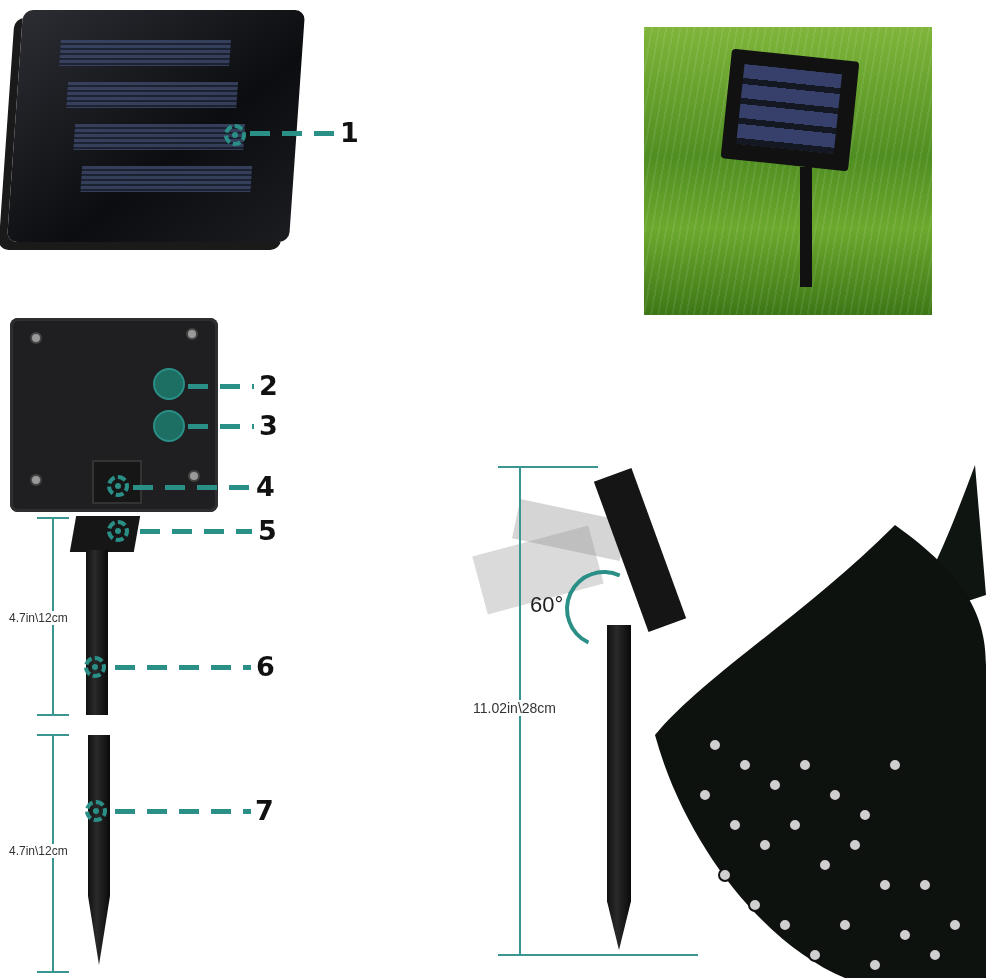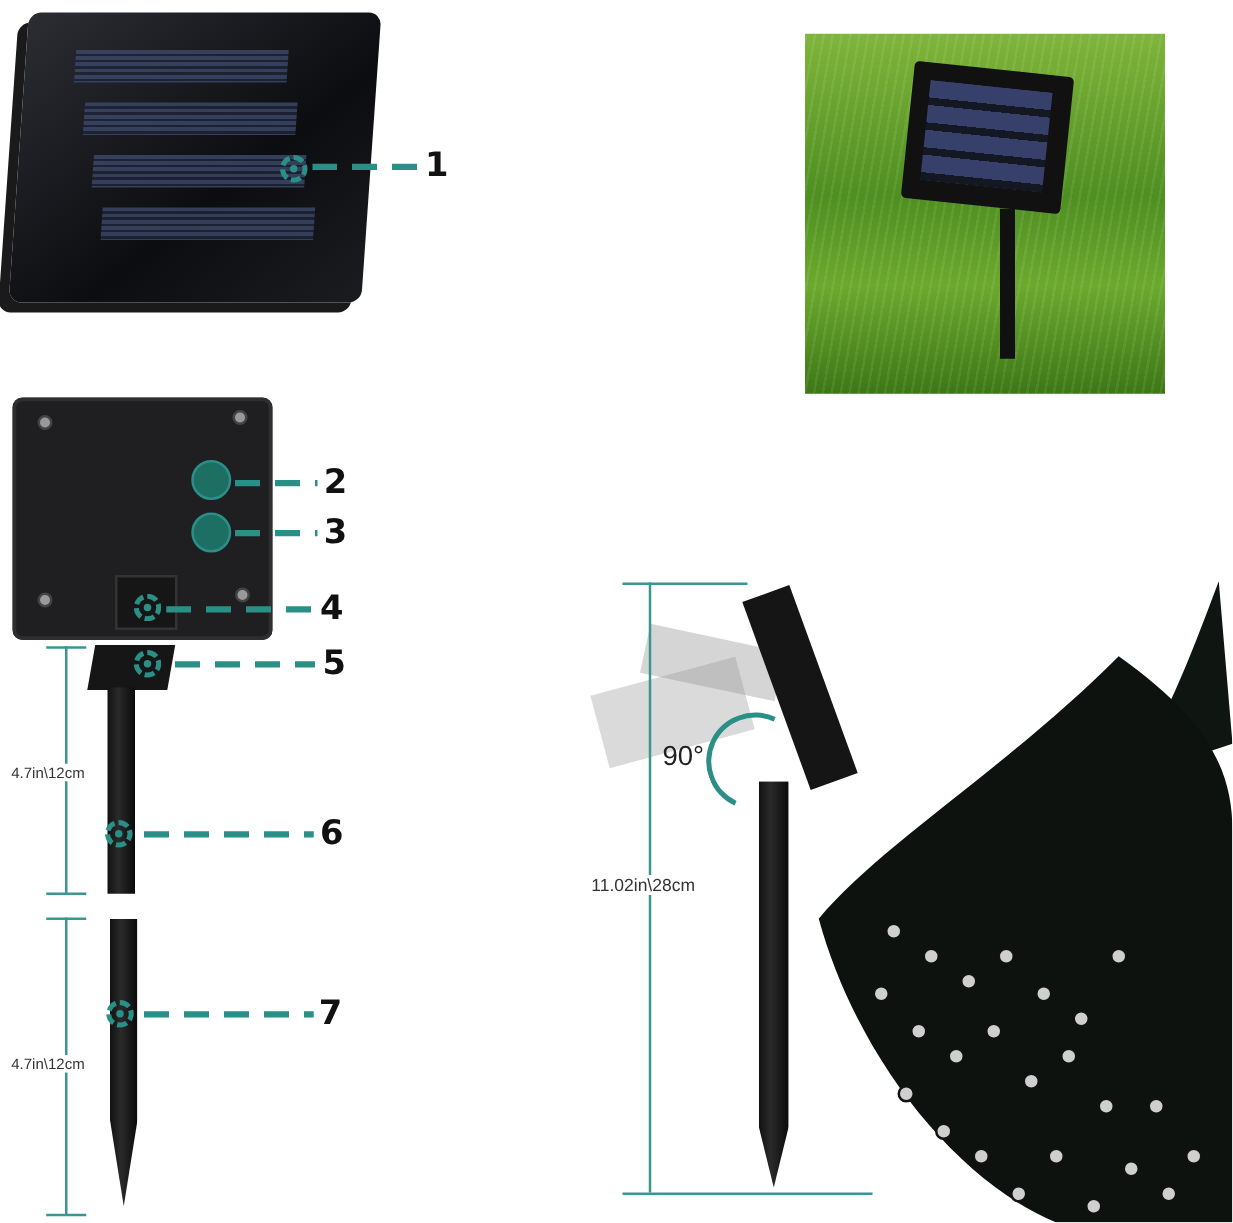--- a/index.html
+++ b/index.html
@@ -79,21 +79,21 @@
 <div class="hline" style="left:37px;top:734px;width:32px;"></div>
 <div class="vline" style="left:52px;top:734px;height:238px;"></div>
 <div class="hline" style="left:37px;top:971px;width:32px;"></div>
 <div class="dimtxt" style="left:9px;top:844px;">4.7in\12cm</div>
 
 <div class="abs" style="left:478px;top:540px;width:120px;height:60px;background:rgba(150,150,150,.35);transform:rotate(-15deg);"></div>
 <div class="abs" style="left:515px;top:510px;width:110px;height:40px;background:rgba(150,150,150,.4);transform:rotate(12deg);"></div>
 <div class="abs" style="left:620px;top:470px;width:40px;height:160px;background:#151515;transform:rotate(-20deg);"></div>
 <div class="pole" style="left:607px;top:625px;width:24px;height:325px;clip-path:polygon(0 0,100% 0,100% 85%,50% 100%,0 85%);"></div>
 <div class="abs" style="left:565px;top:570px;width:70px;height:70px;border:4px solid #2a8f86;border-radius:50%;border-right-color:transparent;border-bottom-color:transparent;transform:rotate(-20deg);"></div>
-<div class="abs" style="left:530px;top:592px;font-size:22px;font-family:'Liberation Sans',sans-serif;color:#222;">90°</div>
+<div class="abs" style="left:530px;top:592px;font-size:22px;font-family:'Liberation Sans',sans-serif;color:#222;">60°</div>
 <div class="hline" style="left:498px;top:466px;width:100px;"></div>
 <div class="vline" style="left:519px;top:466px;height:488px;"></div>
 <div class="hline" style="left:498px;top:954px;width:200px;"></div>
 <div class="dimtxt" style="left:473px;top:700px;font-size:14px;">11.02in\28cm</div>
 
 <svg class="leds" viewBox="0 0 341 513">
   <path d="M330 0 C300 80 280 130 250 160 L341 130 Z" fill="#0f1510"></path>
   <path d="M250 60 C320 110 341 150 341 200 L341 513 L200 513 C120 480 40 380 10 270 C60 210 160 150 250 60Z" fill="#0d120e"></path>
   <g fill="#cfcfcf" stroke="#111" stroke-width="2">
     <circle cx="70" cy="280" r="6"></circle>

